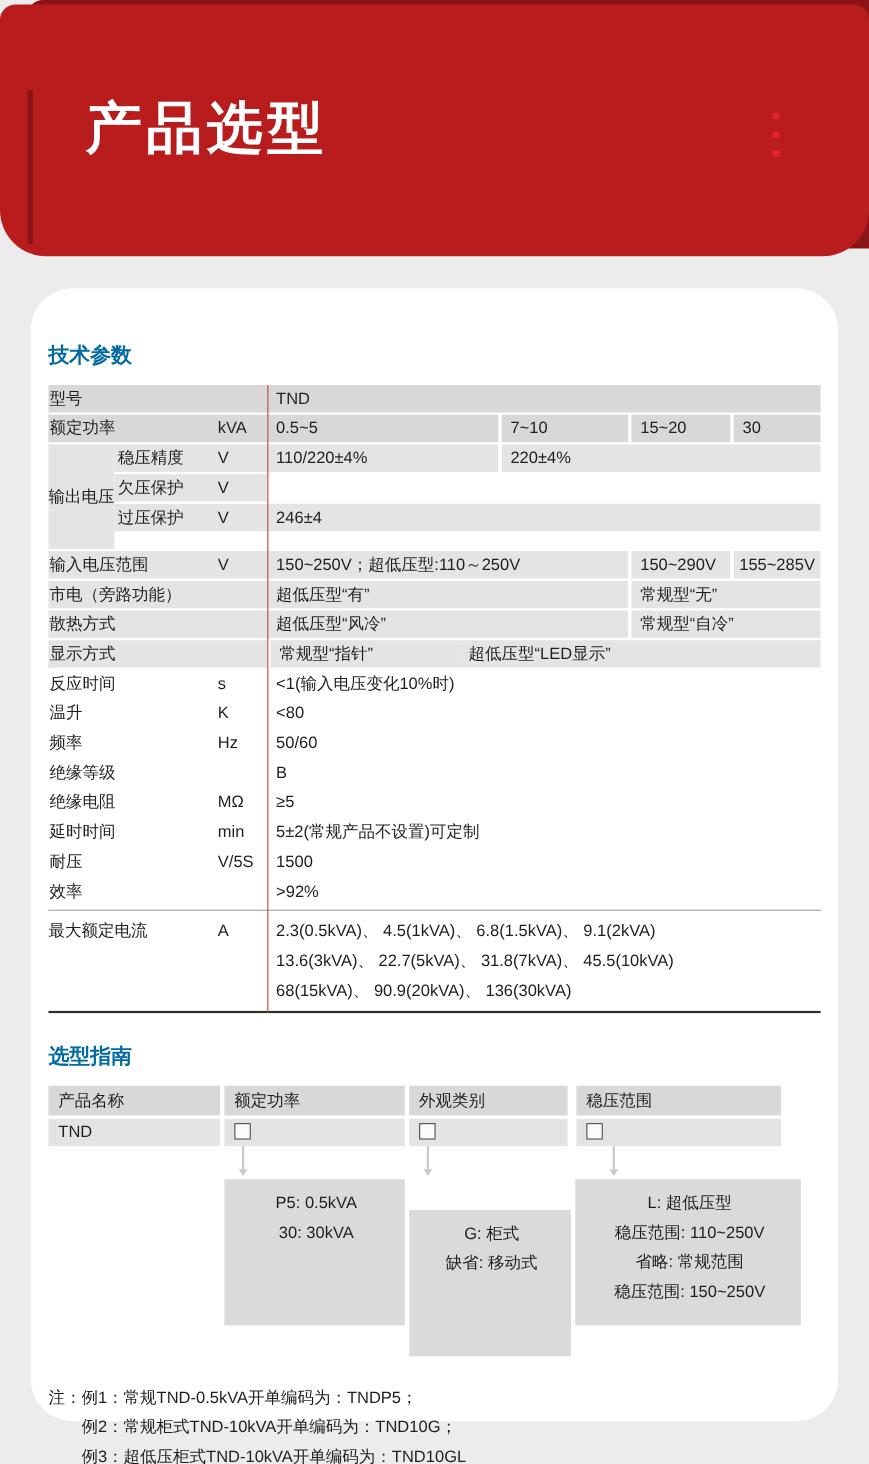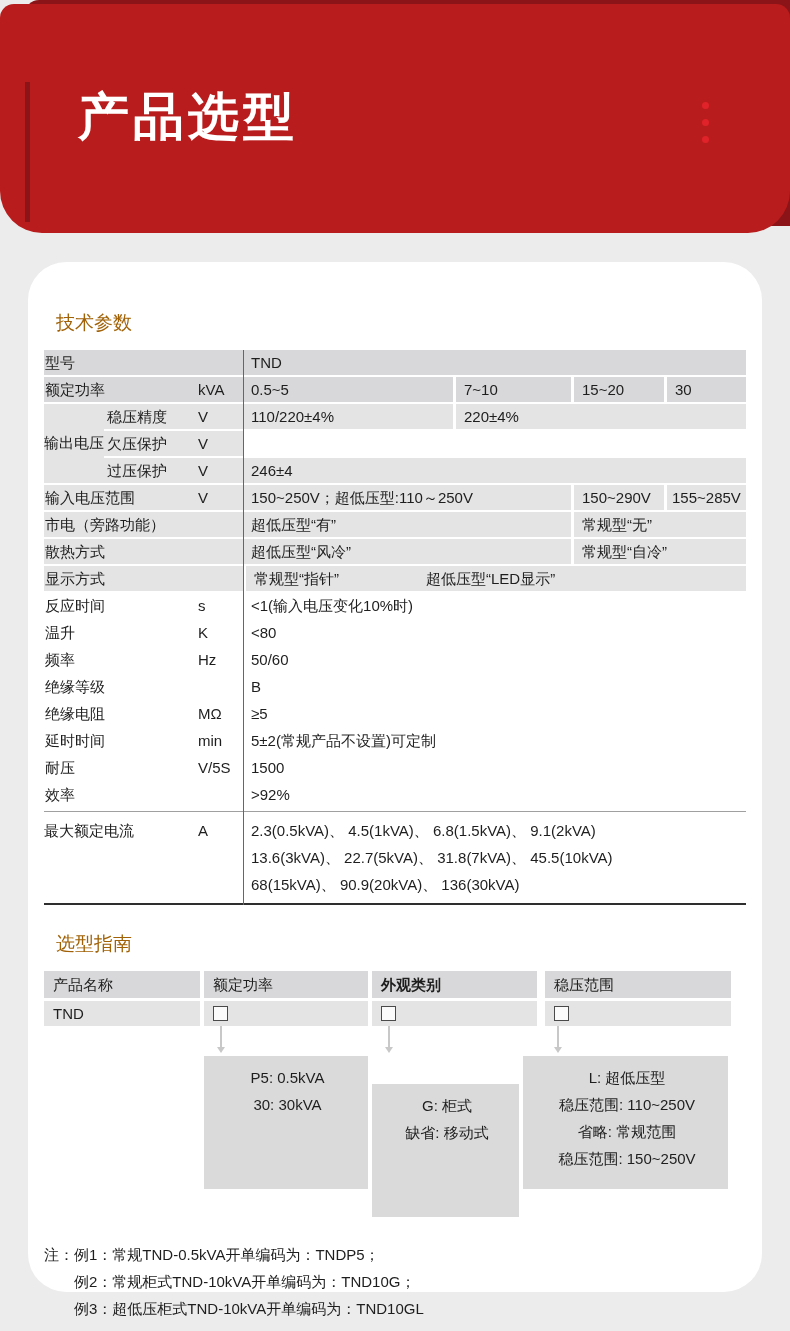--- a/index.html
+++ b/index.html
@@ -9,52 +9,52 @@
   .red-back{position:absolute;left:25px;top:0;right:0;height:226px;background:#8a1418;border-radius:14px 0 0 0;}
   .hdr{position:absolute;left:0;top:4px;right:0;height:229px;background:#b91c1c;border-radius:14px 14px 42px 42px;}
   .hdr-accent{position:absolute;left:25px;top:78px;width:5px;height:140px;background:#8a1418;}
   .hdr-title{position:absolute;left:78px;top:86px;margin:0;font-size:51px;line-height:1.05;
              font-weight:bold;color:#ffffff;letter-spacing:4px;}
   .dots{position:absolute;right:81px;top:98px;display:flex;flex-direction:column;align-items:center;}
   .dot{width:7px;height:7px;border-radius:50%;background:#e0232a;margin-bottom:10px;}
   
   .card{position:absolute;left:28px;top:262px;width:734px;height:1030px;background:#ffffff;border-radius:38px;}
   .card-inner{padding:48px 16px 0 16px;}
-  .sec-title{margin:0 0 14px 12px;font-size:19px;font-weight:normal;color:#a16207;}
+  .sec-title{margin:0 0 14px 0;font-size:19px;font-weight:bold;color:#0369a1;}
   .gap-top{margin-top:26px;}
   
   .ttable{position:relative;width:702px;font-size:15px;}
   .redline{position:absolute;left:199px;top:0;bottom:0;width:1px;background:#c2403a;z-index:6;}
   .trow{display:flex;margin-bottom:2px;}
   .lcell{position:relative;width:199px;height:25px;line-height:25px;padding-left:1px;box-sizing:border-box;white-space:nowrap;}
   .unit{position:absolute;left:154px;top:0;}
   .vcell{height:25px;line-height:25px;padding-left:8px;box-sizing:border-box;white-space:nowrap;}
   .gapl{margin-left:3px;}
   .w1{width:210px;}.w2{width:115px;}.w3{width:90px;}.wA{width:328px;}.wr{flex:1;}
   .g1{background:#d8d8da;}
   .g2{background:#e4e4e5;}
   
   .grp-left{width:60px;background:#e4e4e5;display:flex;align-items:center;}
   .grp-right{display:flex;flex-direction:column;}
   .subrow{display:flex;height:25px;margin-bottom:2px;}
-  .subrow:last-child{margin-bottom:0;}
+  .subrow:last-child{margin-bottom:16px;}
   .sub-lcell{position:relative;width:139px;height:25px;line-height:25px;background:#e4e4e5;padding-left:3px;box-sizing:border-box;white-space:nowrap;}
   .sub-unit{position:absolute;left:94px;top:0;}
   .sep{height:1px;background:#a0a0a0;margin:4px 0 5px 0;}
   .mc-row{display:flex;}
   .mc-label{position:relative;width:199px;line-height:27px;white-space:nowrap;}
   .mc-vals{flex:1;padding-left:8px;line-height:27px;white-space:nowrap;}
   .tbottom{height:2px;background:#2e2e2e;margin-top:5px;}
   
   .gtable{width:702px;font-size:15px;}
   .grow{display:flex;}
   .ghead{margin-bottom:3px;}
   .gcell{height:27px;line-height:27px;padding-left:9px;box-sizing:border-box;white-space:nowrap;}
   .grow2 .gcell{height:25px;line-height:25px;}
-  .gc1{width:156px;}.gc2{width:164px;margin-left:4px;}.gc3{width:165px;margin-left:4px;font-weight:bold;}.gc4{width:186px;margin-left:8px;}
+  .gc1{width:156px;}.gc2{width:164px;margin-left:4px;}.gc3{width:144px;margin-left:4px;}.gc4{width:186px;margin-left:8px;}
   .cbox{display:inline-block;width:13px;height:13px;border:1px solid #4a4a4a;background:#fbfbfb;vertical-align:middle;margin-top:-3px;}
   .conn{position:relative;height:30px;}
   .cline{position:absolute;top:0;width:2px;height:21px;background:#c8c8c8;}
   .cline::after{content:'';position:absolute;left:-3px;top:21px;width:0;height:0;
                 border:4px solid transparent;border-top:6px solid #c8c8c8;}
   .cl1{left:176px;}.cl2{left:344px;}.cl3{left:513px;}
   .boxes{display:flex;margin-left:160px;font-size:15px;}
   .gbox{background:#dadadb;height:133px;box-sizing:border-box;padding:8px 8px 0 11px;line-height:27px;white-space:nowrap;text-align:center;}
   .gb1{width:164px;}.gb2{width:147px;margin-left:4px;margin-top:28px;}.gb3{width:205px;margin-left:4px;}
   

